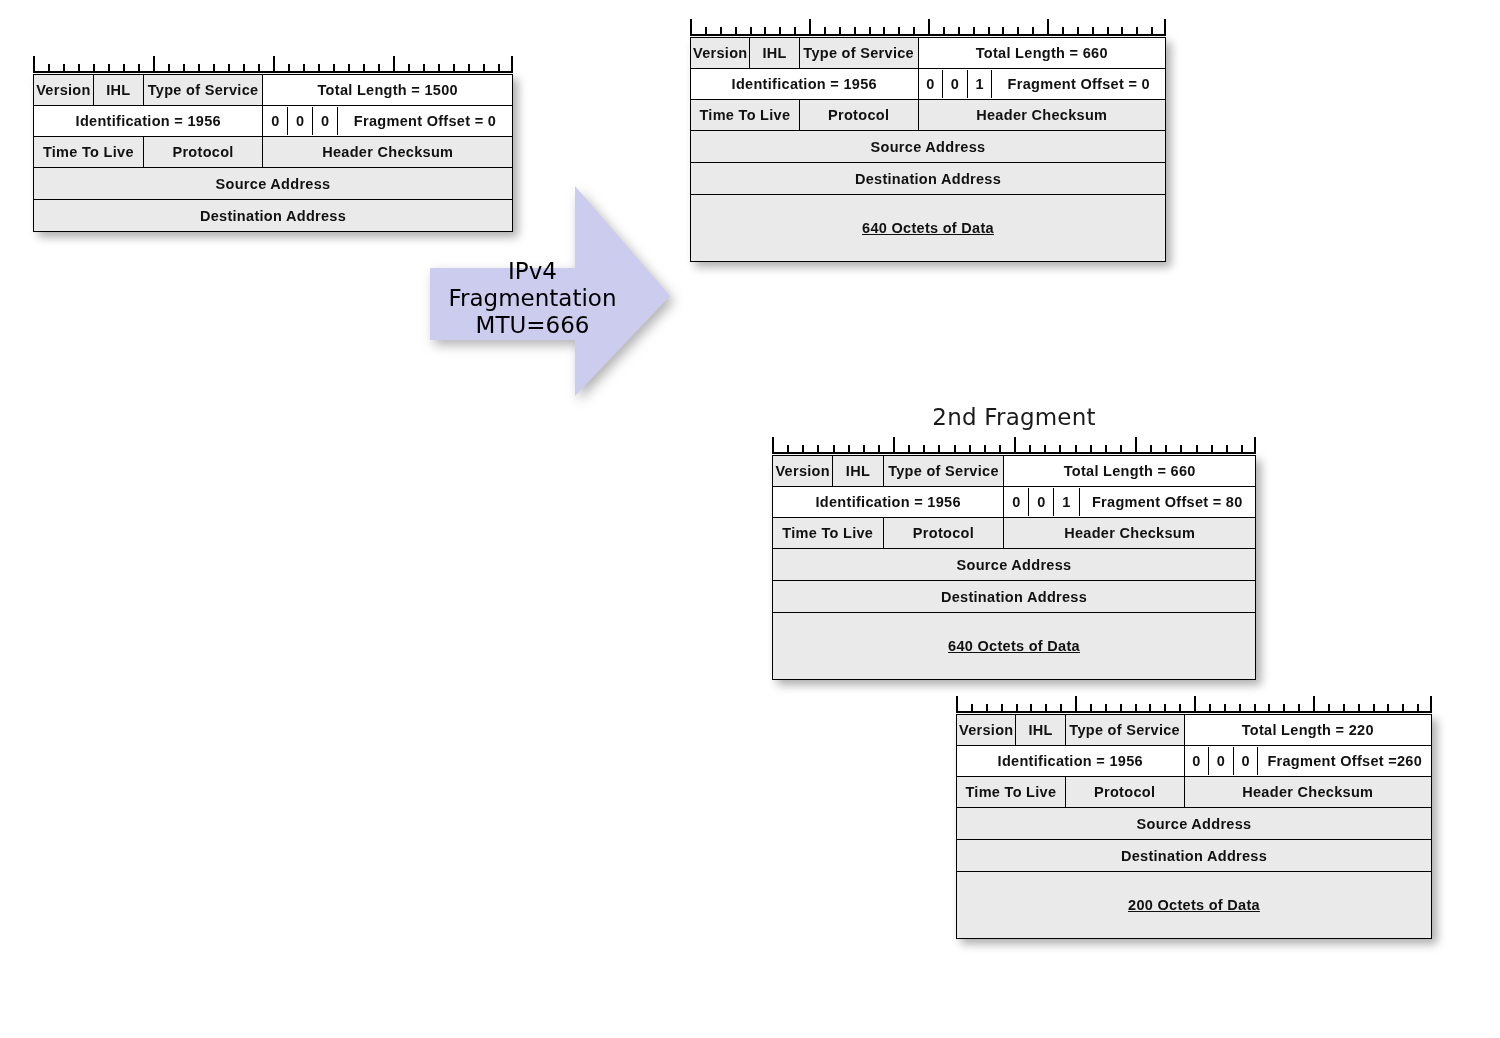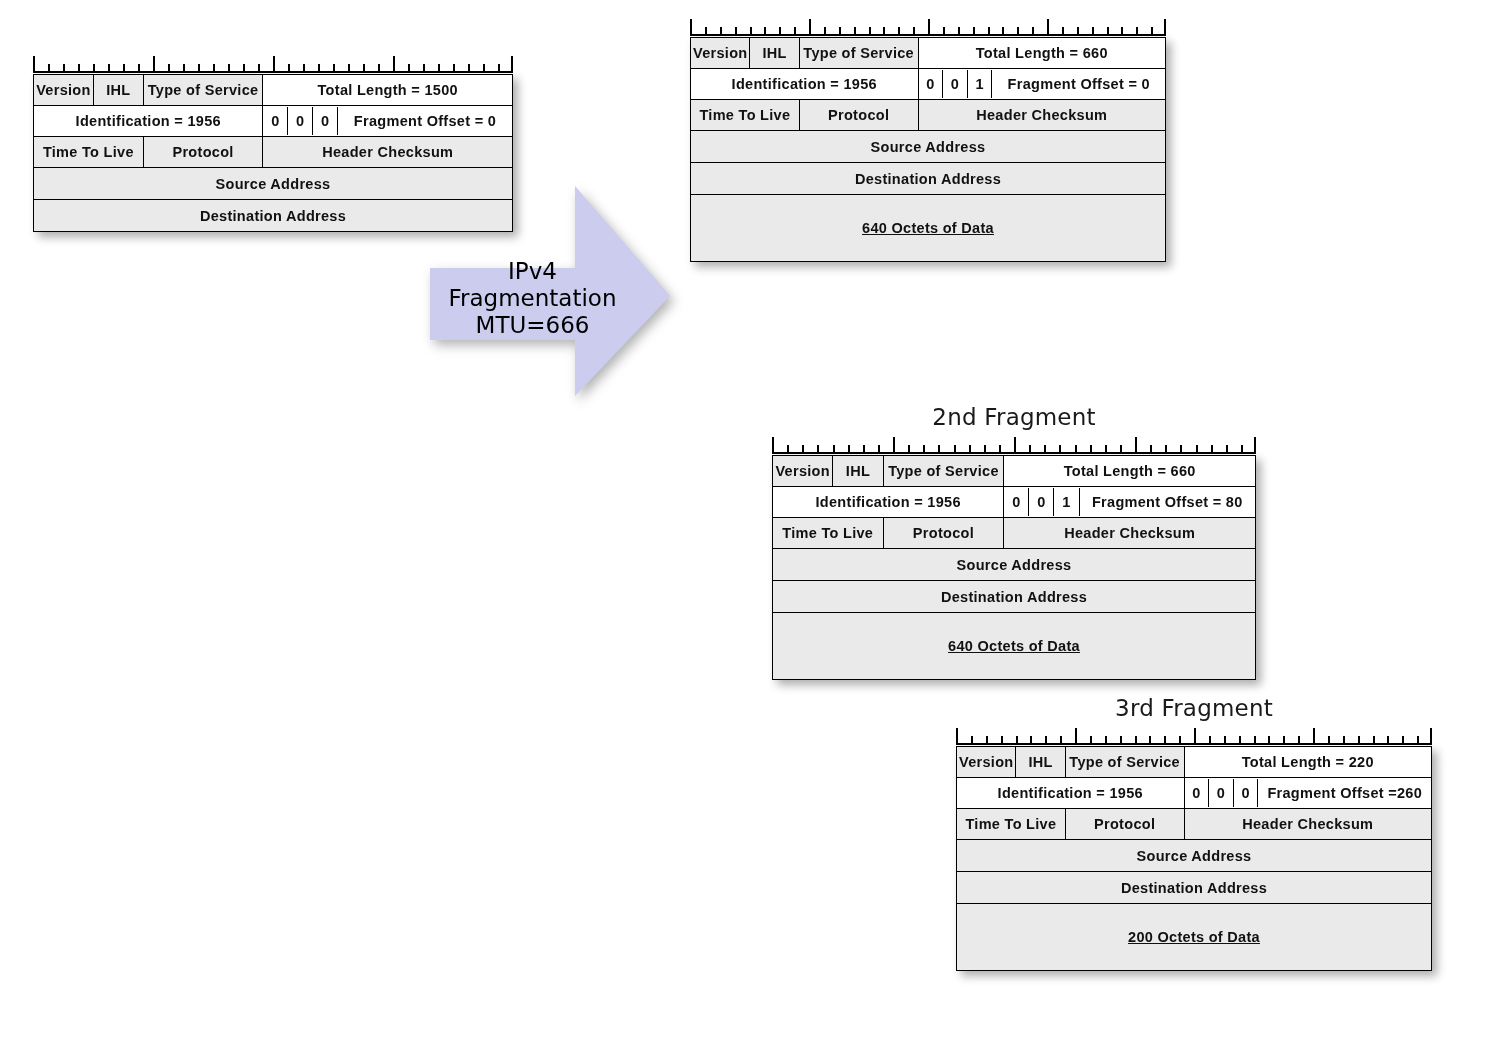--- a/index.html
+++ b/index.html
@@ -357,21 +357,20 @@
       <td class="addr" colspan="4">Destination Address</td>
     </tr>
     <tr>
       <td class="data" colspan="4">640 Octets of Data</td>
     </tr>
   </tbody>
     </table>
 </div>
 
 <div class="packet" style="left:956px; top:695px; width:476px;">
-  <div class="packet-title">3rd Fragment</div>
   <div class="ruler">
       <div class="baseline"></div>
       <div class="tick major" style="left: calc(0% + 0px);"></div>
       <div class="tick minor" style="left: calc(3.125% + 0px);"></div>
       <div class="tick minor" style="left: calc(6.25% + 0px);"></div>
       <div class="tick minor" style="left: calc(9.375% + 0px);"></div>
       <div class="tick minor" style="left: calc(12.5% + 0px);"></div>
       <div class="tick minor" style="left: calc(15.625% + 0px);"></div>
       <div class="tick minor" style="left: calc(18.75% + 0px);"></div>
       <div class="tick minor" style="left: calc(21.875% + 0px);"></div>

